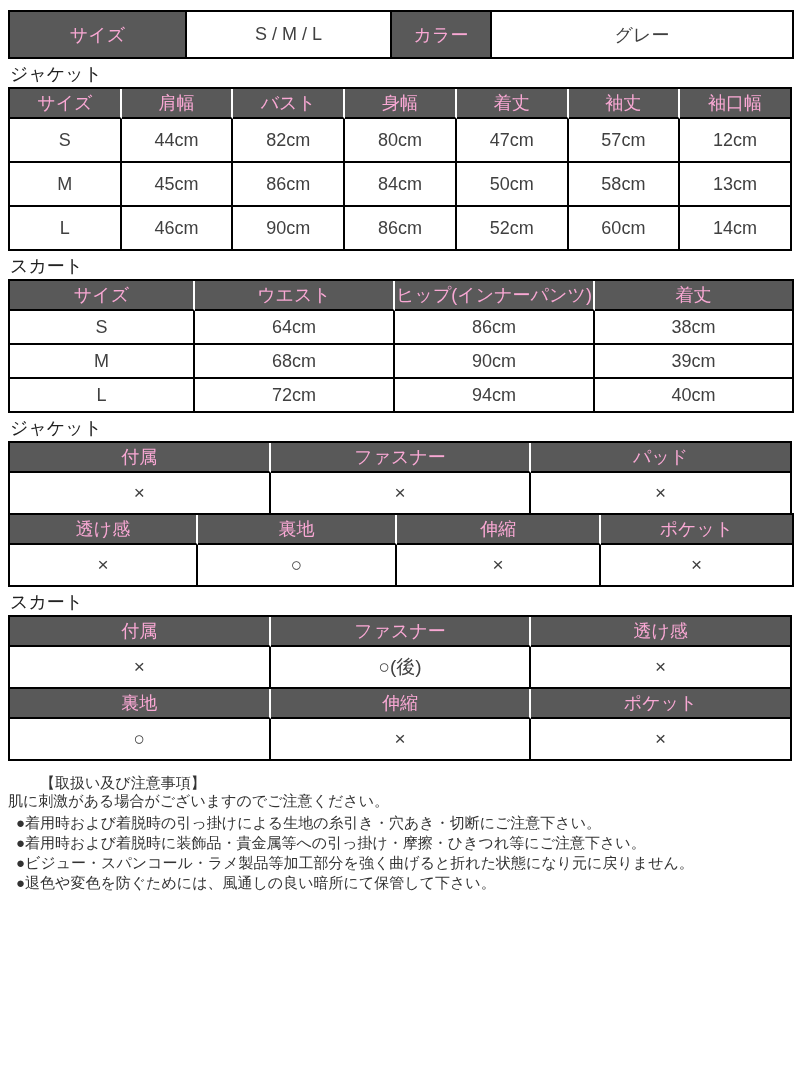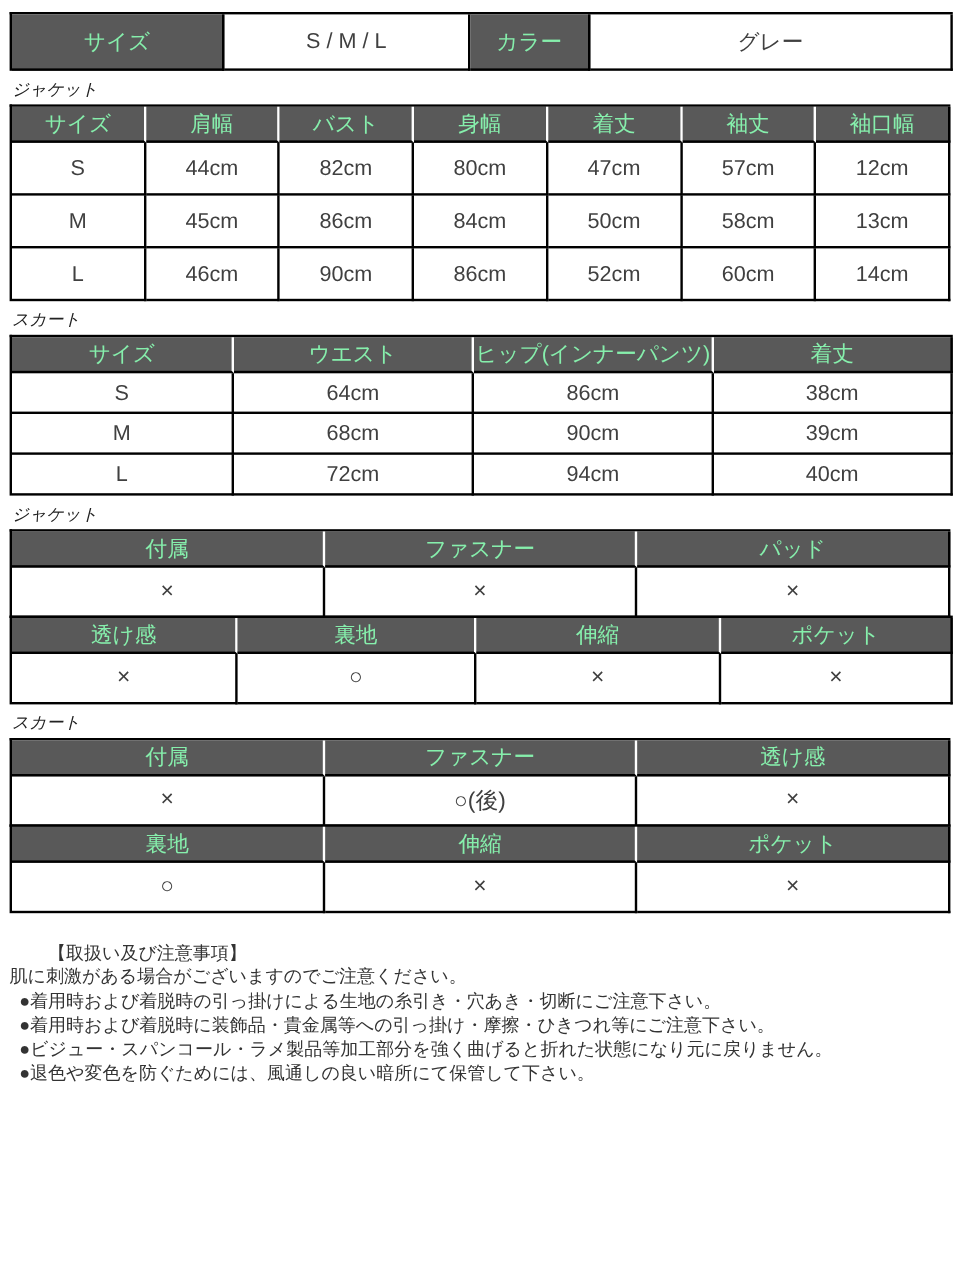--- a/index.html
+++ b/index.html
@@ -31,21 +31,21 @@
     text-align: center;
     vertical-align: middle;
     padding: 0;
     font-weight: normal;
     font-size: 18px;
     overflow: hidden;
     white-space: nowrap;
   }
   .dark {
     background: #595959;
-    color: #86efac;
+    color: #f9a8d4;
   }
   
   tr.head th:not(:last-child) { border-right-color: #ffffff; }
   td.sep-below { border-bottom-color: #ffffff; }
 
   
   table.summary td { height: 45px; }
 
   
   table.jkt tr.head th { height: 28px; }
@@ -55,28 +55,27 @@
   table.skt tr.head th { height: 28px; }
   table.skt td { height: 32px; }
   th.small { font-size: 15px; }
 
   
   table.feat tr.head th { height: 28px; font-family: Liberation Mono, monospace; }
   table.feat td { height: 40px; font-size: 19px; }
   table.feat.stack { margin-top: -2px; }
 
   .section-label {
-    font-size: 14px;
+    font-size: 18px;
     color: #222222;
     margin: 6px 0 3px 2px;
     line-height: 19px;
-    font-style: italic;
   }
   .notes {
-    margin-top: 24px;
+    margin-top: 12px;
     font-size: 15px;
     line-height: 20px;
     color: #333333;
   }
   .notes .note-title { padding-left: 32px; }
   .notes .note-line { padding-left: 8px; }
   .notes .note-line.cont { padding-left: 0; font-family: Liberation Mono, monospace; }
 </style>
 </head>
 <body>

